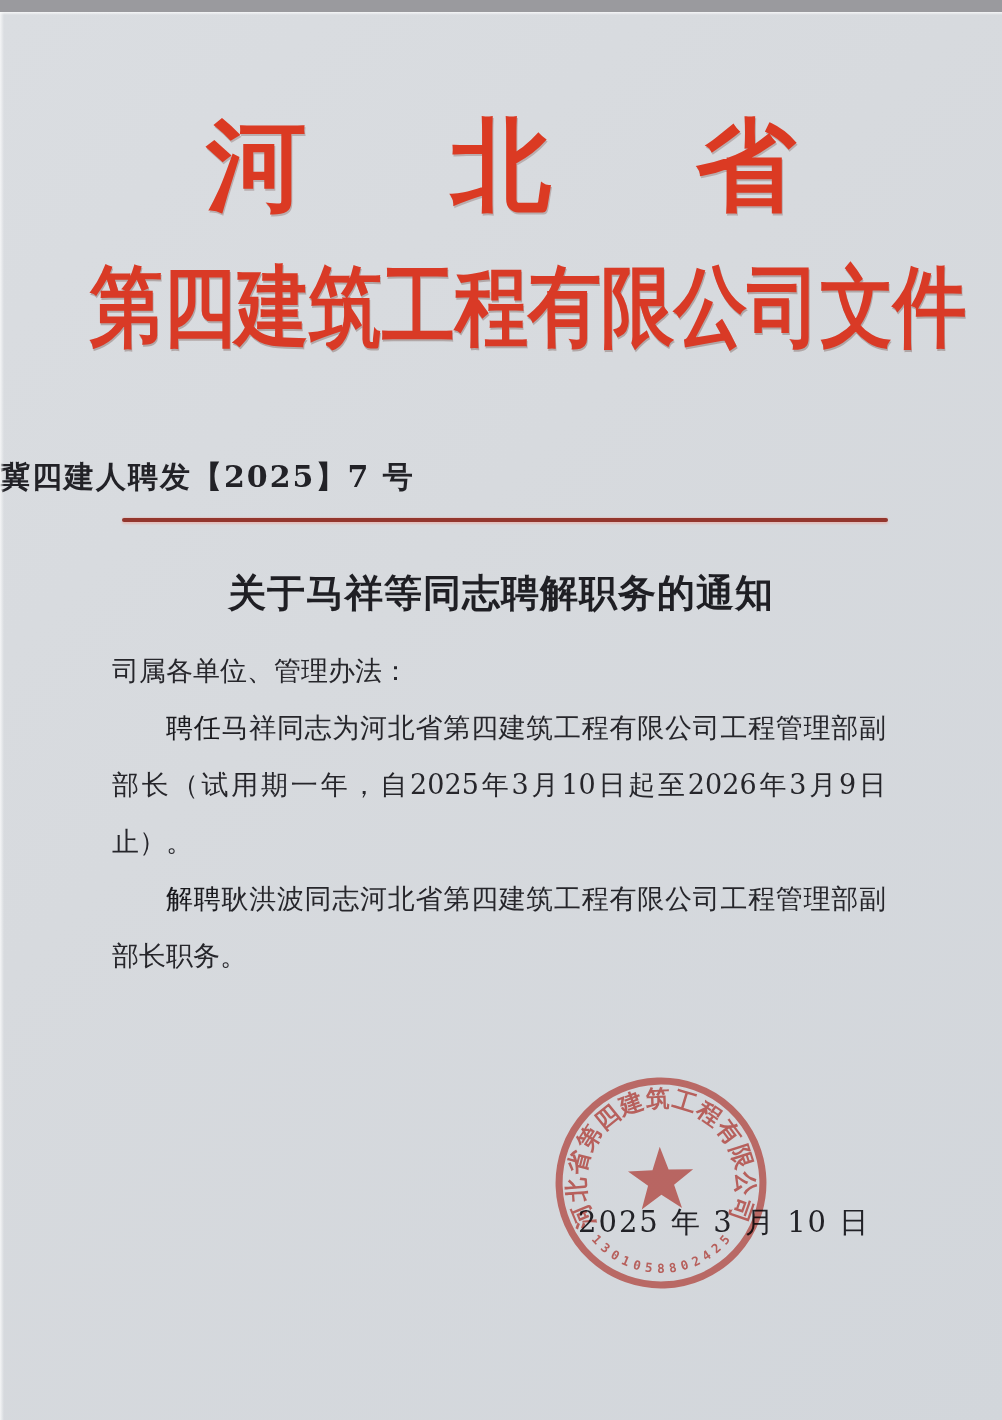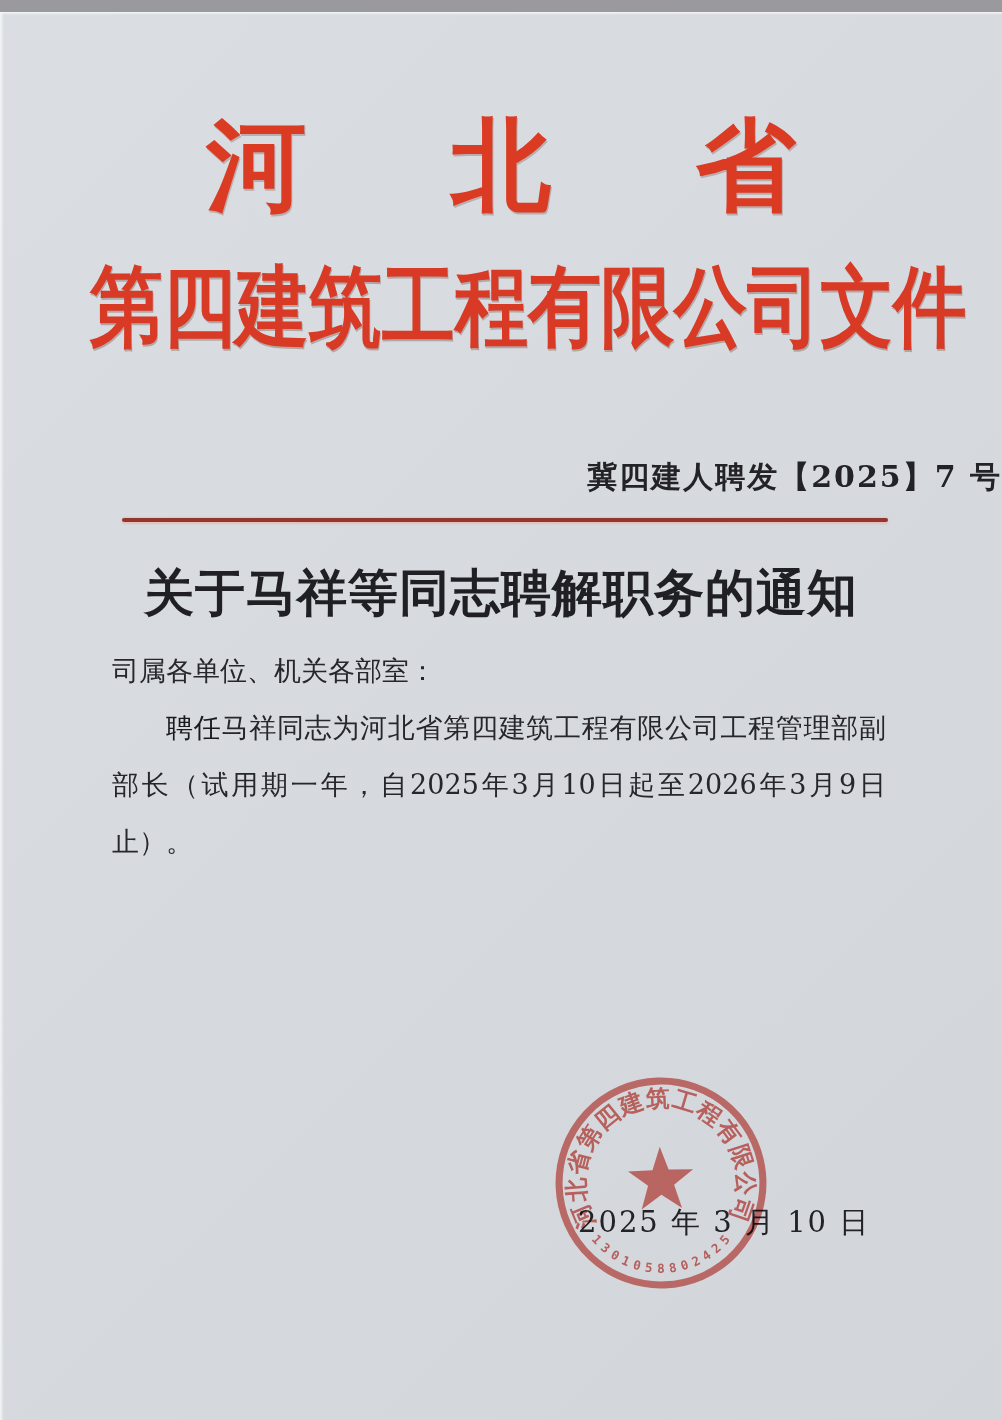--- a/index.html
+++ b/index.html
@@ -33,33 +33,33 @@
   .masthead-company > span{
     display:inline-block;
     font-size:88px;font-weight:700;line-height:1.05;
     color:#d93a26;
     transform:scaleX(.83);transform-origin:center top;
     white-space:nowrap;
     text-shadow:1px 2px 0 rgba(80,35,25,.28);
   }
   .doc-number{
     position:absolute;top:444px;left:0;width:100%;
-    text-align:right;
+    text-align:left;
     font-size:30px;font-weight:700;line-height:42px;
     color:#222227;letter-spacing:2px;
   }
   .red-rule{
     position:absolute;top:506px;left:122px;width:766px;height:4px;
     background:#93362d;border-radius:2px;
     box-shadow:0 2px 2px rgba(235,168,160,.55),0 -1px 1px rgba(235,168,160,.35);
   }
   .doc-title{
     position:absolute;top:556px;left:0;width:100%;
     text-align:center;
-    font-size:50px;font-weight:700;line-height:50px;
+    font-size:38px;font-weight:700;line-height:50px;
     color:#1f1f24;letter-spacing:1px;
   }
   .body-block{
     position:absolute;top:630px;left:112px;width:774px;
     font-size:27px;line-height:57px;
     color:#26262b;
     text-align:justify;
   }
   .body-block p{margin:0;}
   .body-block p.indent{text-indent:2em;}
@@ -88,22 +88,23 @@
     <span>第四建筑工程有限公司文件</span>
   </div>
 
   <div class="doc-number">冀四建人聘发【2025】7 号</div>
 
   <div class="red-rule"></div>
 
   <div class="doc-title">关于马祥等同志聘解职务的通知</div>
 
   <div class="body-block">
-    <p>司属各单位、机关各部室：</p>
+    <p>司属各单位、管理办法：</p>
     <p class="indent"><b>聘任</b><span>马祥同志为河北省第四建筑工程有限公司工程管理部副部长（试用期一年，自2025年3月10日起至2026年3月9日止）。</span></p>
+    <p class="indent"><b>解聘</b><span>耿洪波同志河北省第四建筑工程有限公司工程管理部副部长职务。</span></p>
   </div>
 
   <div class="date-line">2025 年 3 月 10 日</div>
 
   <svg class="seal" viewBox="0 0 220 220" aria-hidden="true">
     <defs>
       <path id="sealTextArc" d="M 44.2 148 A 76 76 0 1 1 175.8 148" fill="none"></path>
       <path id="sealNumArc" d="M 34.5 157.2 A 89 89 0 0 0 185.5 157.2" fill="none"></path>
     </defs>
     <circle cx="110" cy="110" r="101" fill="none" stroke="#d5544b" stroke-width="7" opacity="0.88"></circle>

